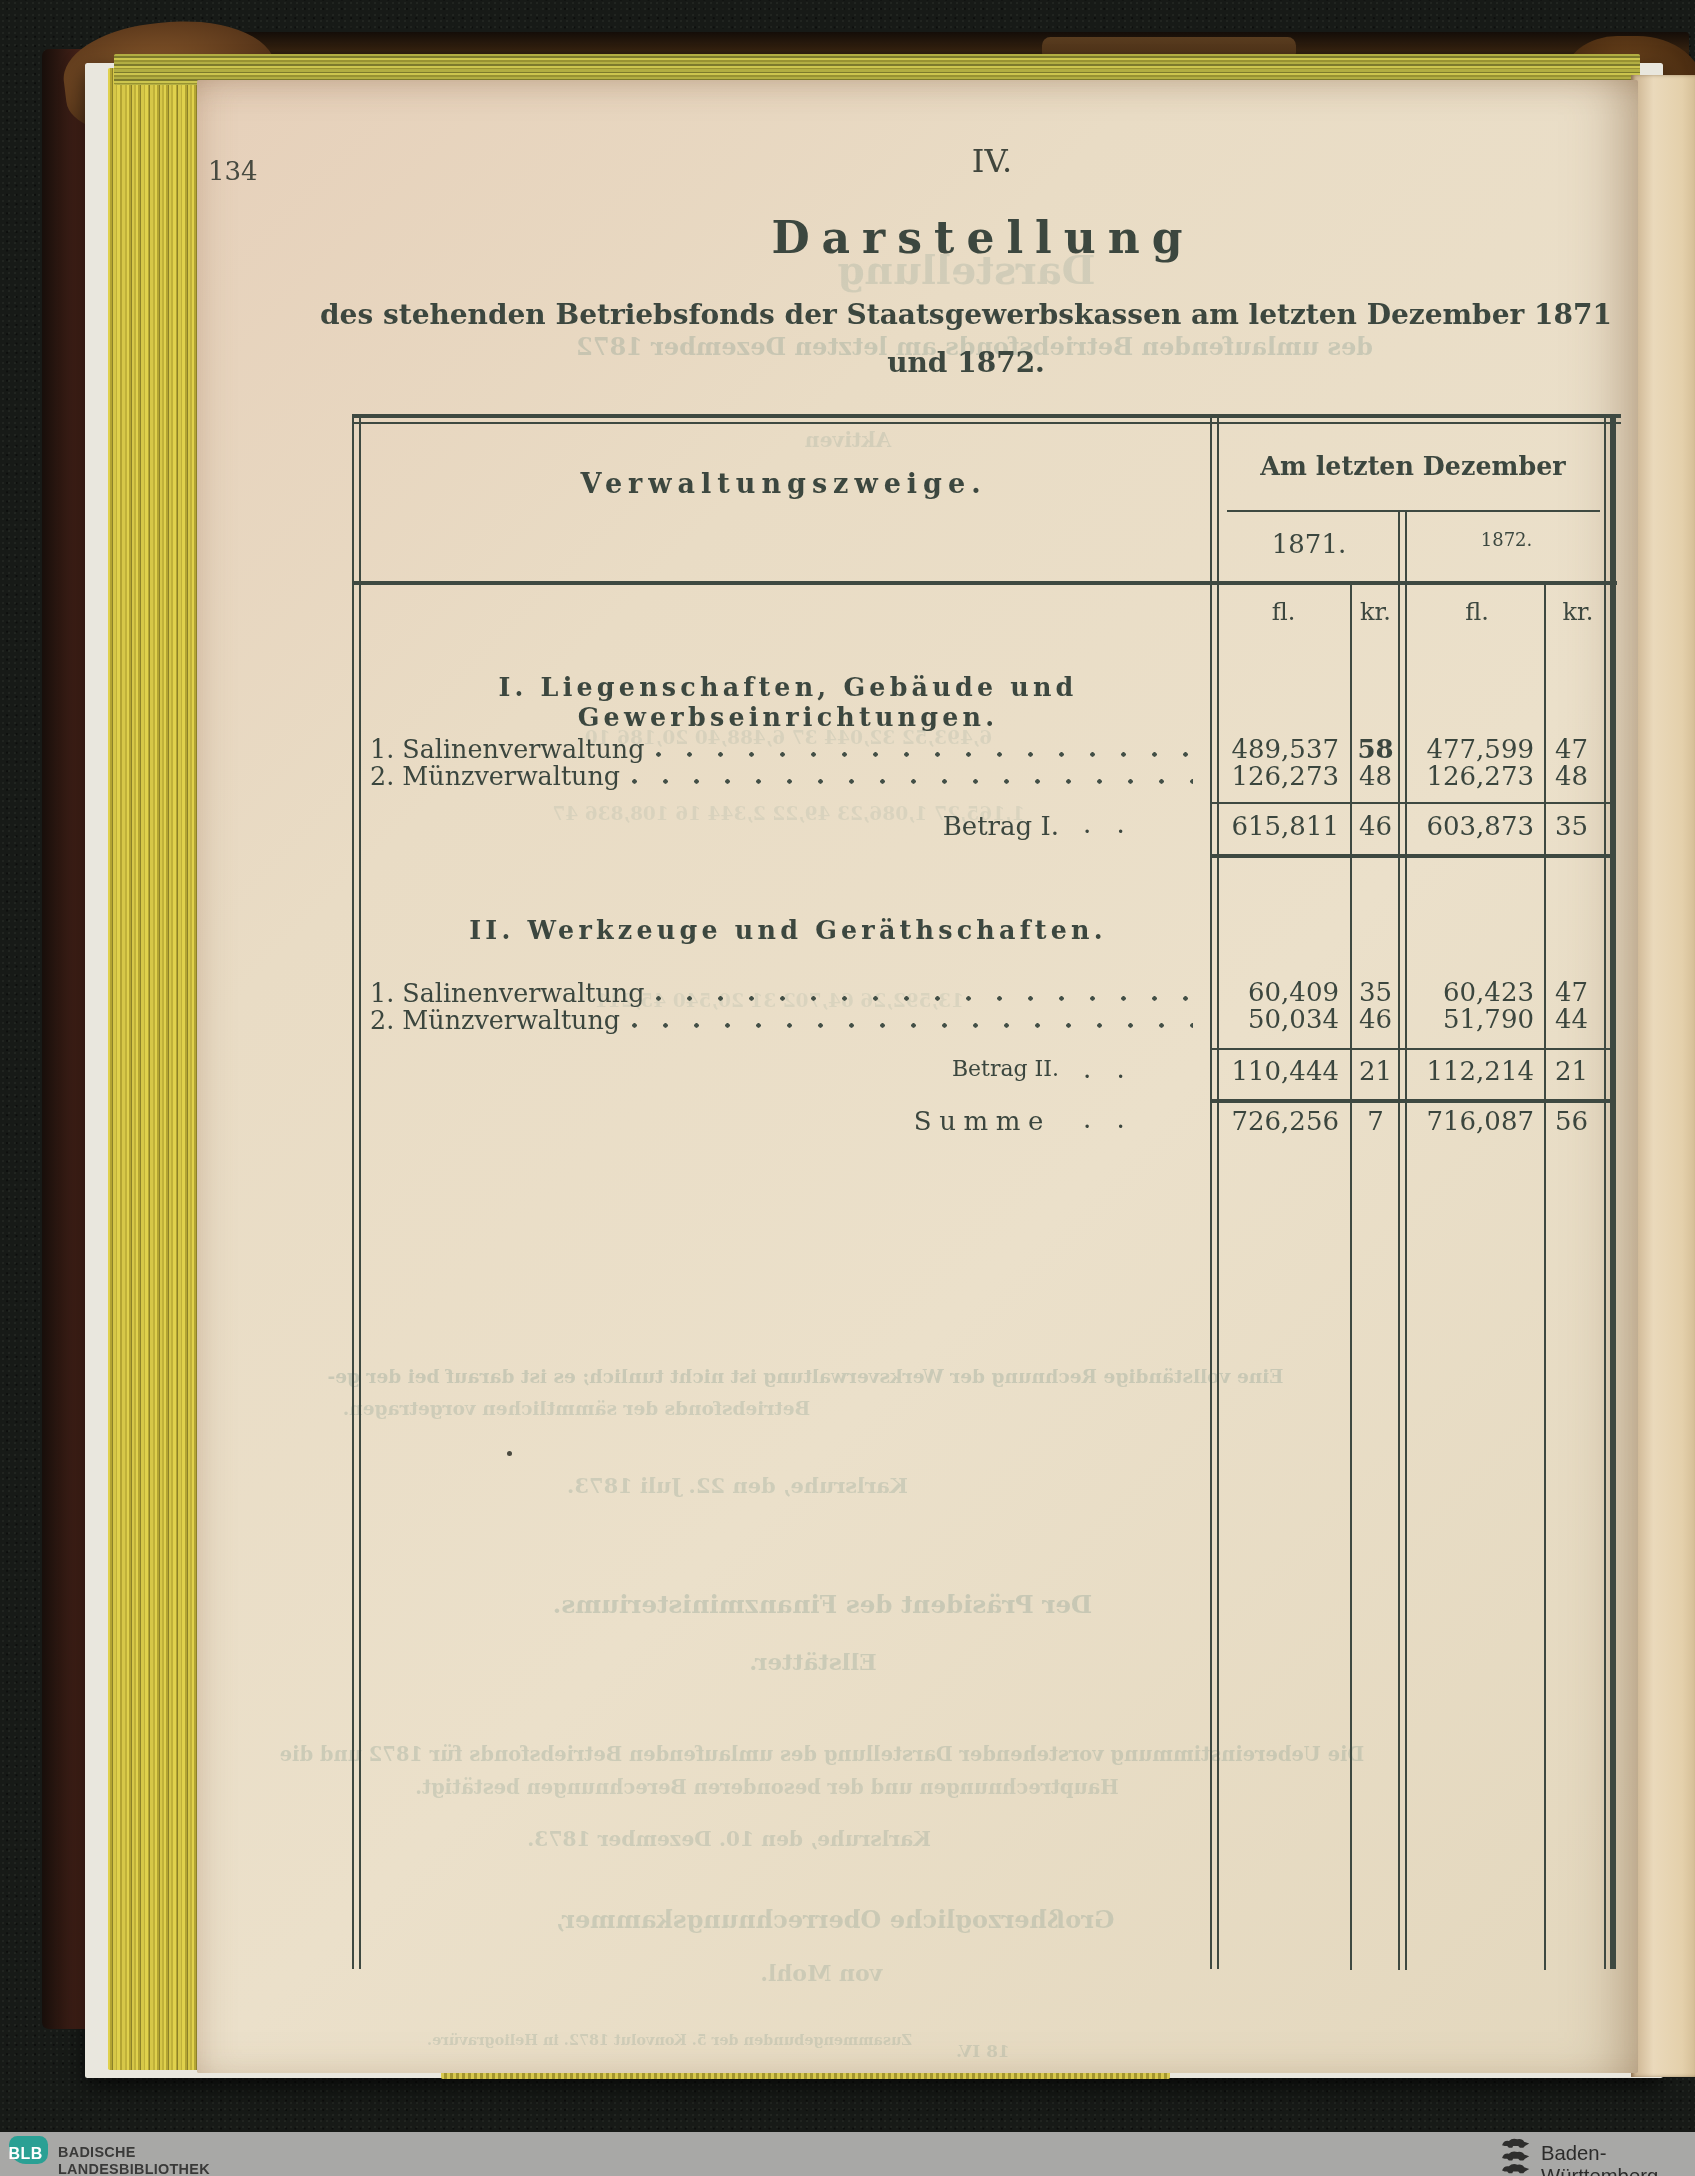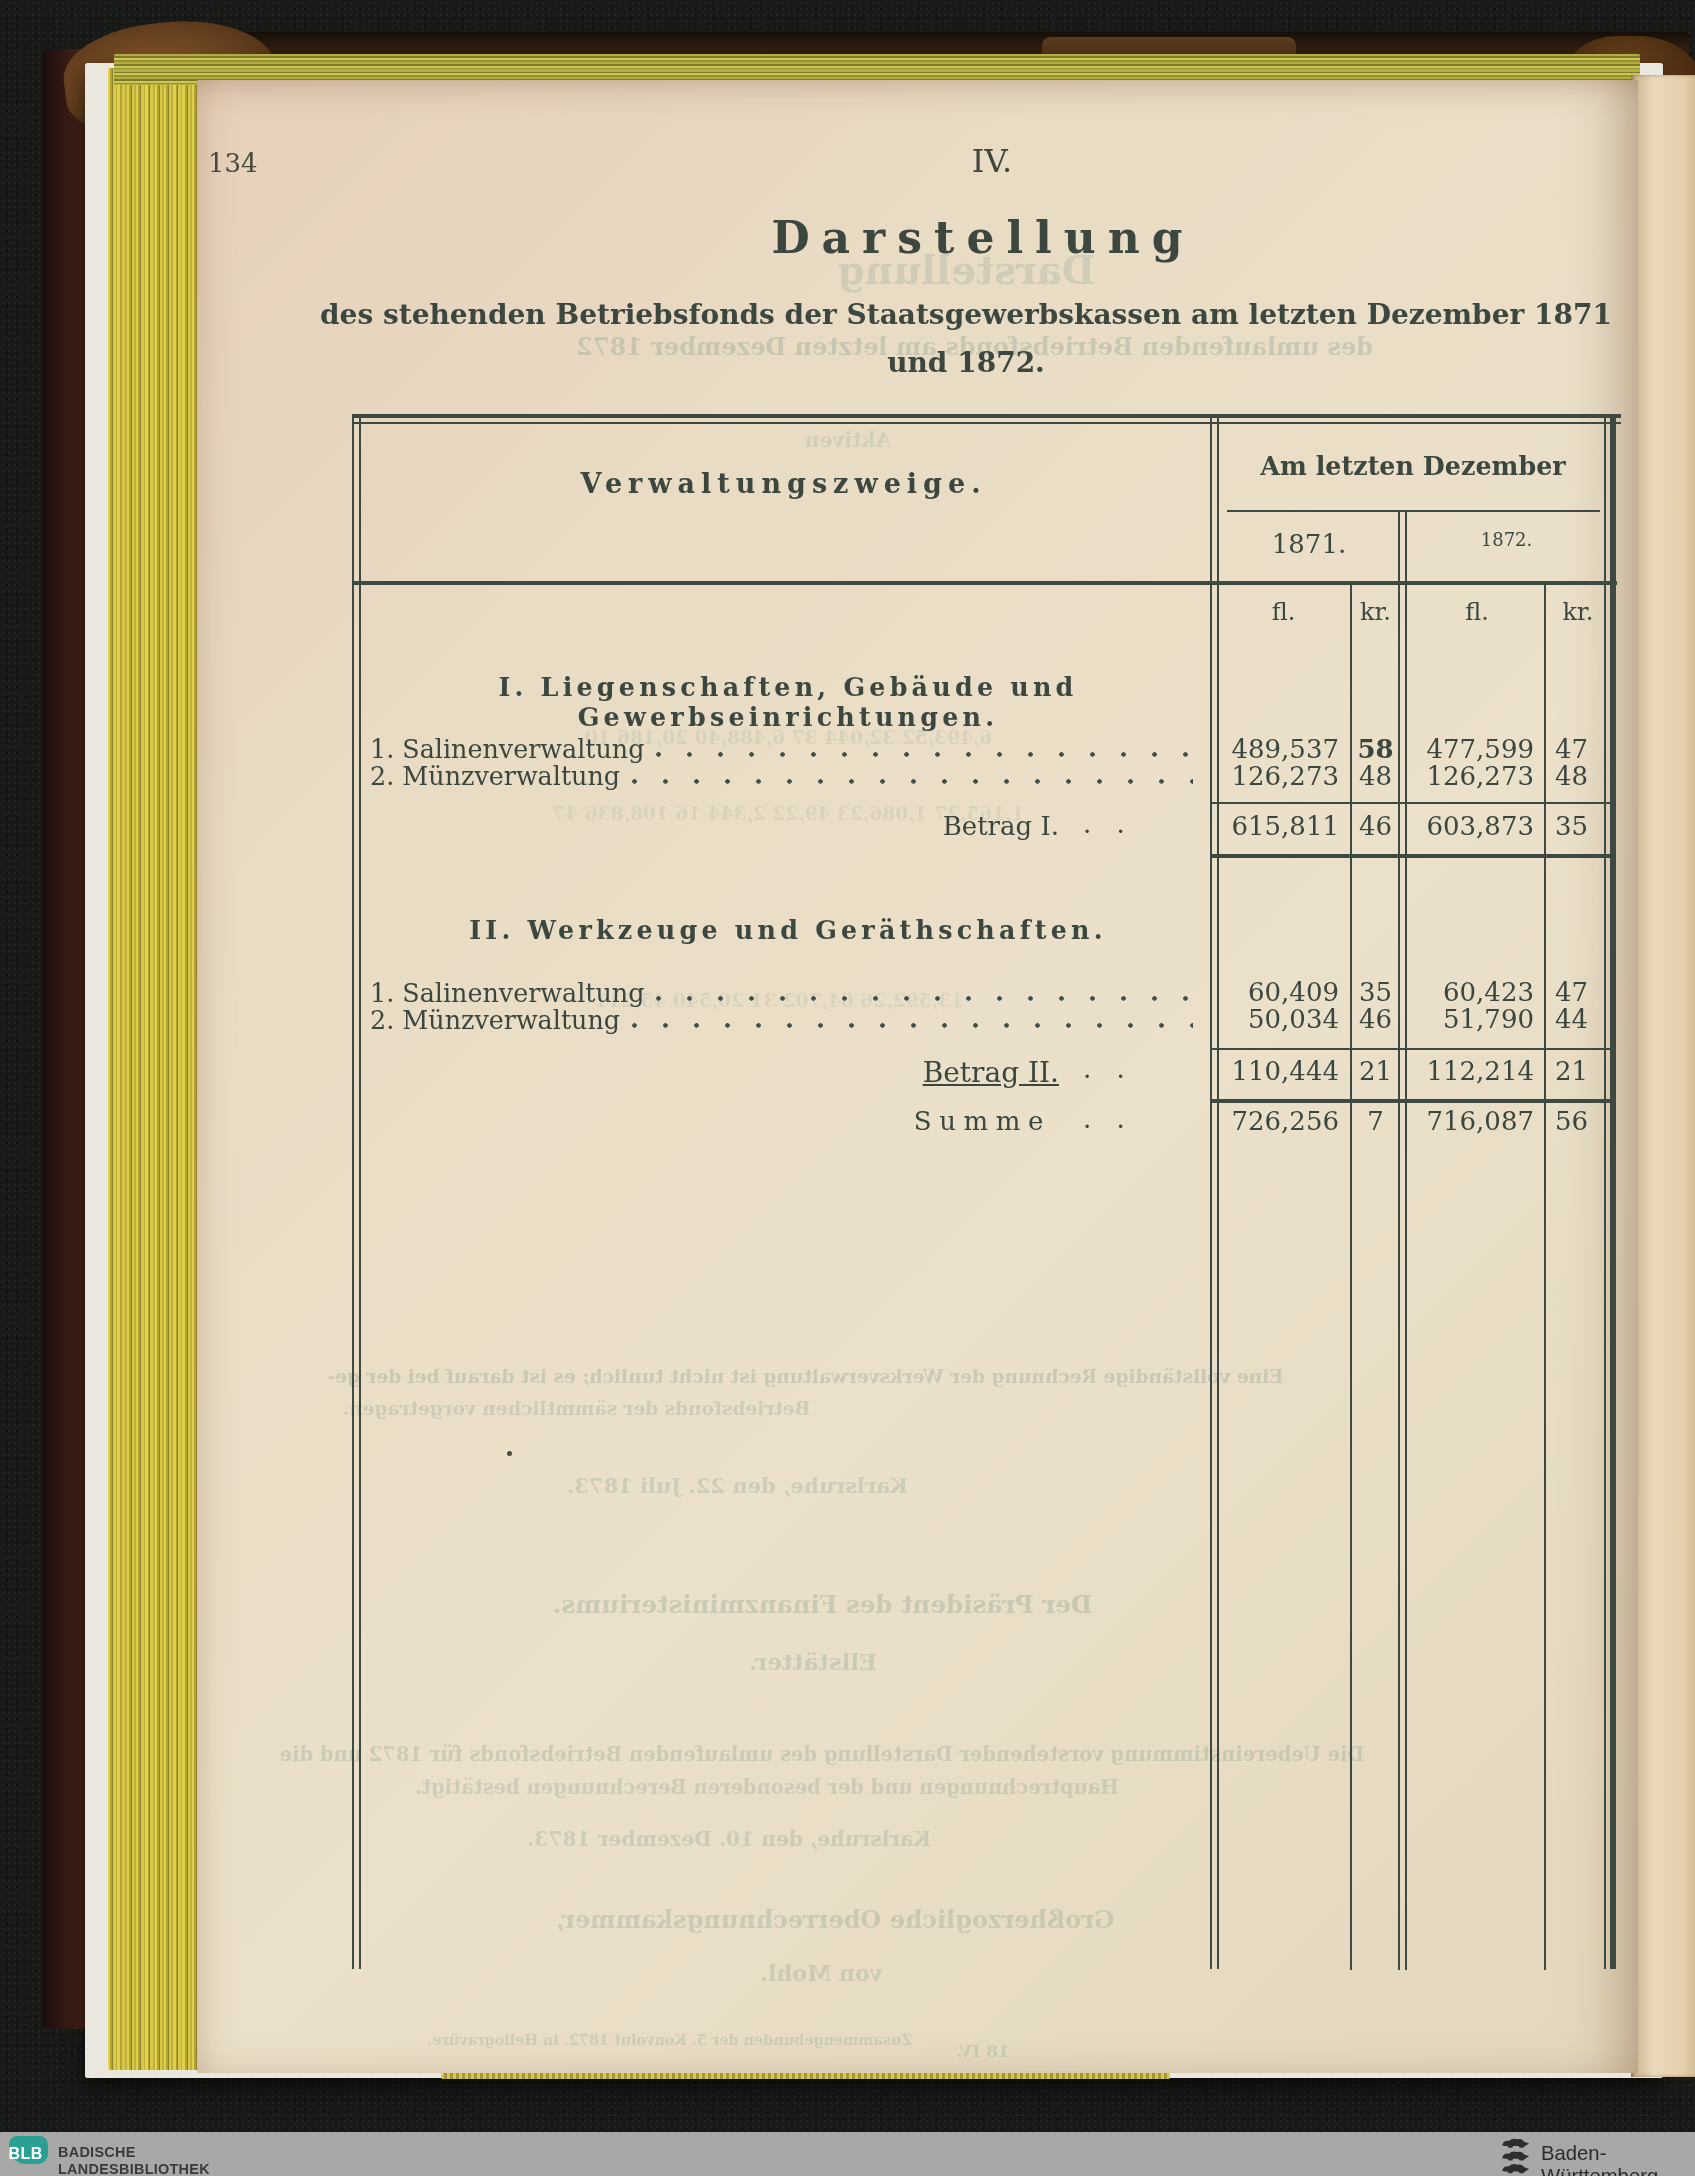--- a/index.html
+++ b/index.html
@@ -74,21 +74,21 @@
   <div class="bleed" style="left:475px;top:1590px;width:695px;font-size:24.6px;opacity:.3;">Der Präsident des Finanzministeriums.</div>
   <div class="bleed" style="left:542px;top:1648px;width:542px;font-size:23px;opacity:.28;">Ellstätter.</div>
   <div class="bleed" style="left:271px;top:1743px;width:1102px;font-size:19.5px;opacity:.28;">Die Uebereinstimmung vorstehender Darstellung des umlaufenden Betriebsfonds für 1872 und die</div>
   <div class="bleed" style="left:322px;top:1776px;width:890px;font-size:19.5px;opacity:.26;">Hauptrechnungen und der besonderen Berechnungen bestätigt.</div>
   <div class="bleed" style="left:390px;top:1827px;width:678px;font-size:20.3px;opacity:.26;">Karlsruhe, den 10. Dezember 1873.</div>
   <div class="bleed" style="left:441px;top:1905px;width:788px;font-size:24px;opacity:.28;">Großherzogliche Oberrechnungskammer,</div>
   <div class="bleed" style="left:525px;top:1960px;width:593px;font-size:22px;opacity:.26;">von Mohl.</div>
   <div class="bleed" style="left:288px;top:2031px;width:763px;font-size:14.4px;opacity:.24;">Zusammengebunden der 5. Konvolut 1872. in Heliogravüre.</div>
   <div class="bleed" style="left:898px;top:2041px;width:170px;font-size:17px;opacity:.24;">18 IV.</div>
 
-  <div class="abs ink" style="left:208px;top:148px;font-size:26px;color:#474a40;text-align:right;">134</div>
+  <div class="abs ink" style="left:208px;top:156px;font-size:26px;color:#474a40;text-align:right;">134</div>
   <div class="abs ink ctr" style="left:941px;top:142px;width:102px;font-size:32px;color:#41463d;">IV.</div>
   <div class="abs ink ctr" style="left:559px;top:212px;width:848px;font-size:44px;font-weight:bold;letter-spacing:12px;">Darstellung</div>
   <div class="abs ink ctr" style="left:288px;top:298px;width:1356px;font-size:28px;font-weight:bold;">des stehenden Betriebsfonds der Staatsgewerbskassen am letzten Dezember 1871</div>
   <div class="abs ink ctr" style="left:288px;top:346px;width:1356px;font-size:28px;font-weight:bold;">und 1872.</div>
 
   <div class="ln" style="left:352px;top:414px;width:1269px;height:4.2px;"></div>
   <div class="ln" style="left:352px;top:422px;width:1269px;height:1.7px;"></div>
   <div class="ln" style="left:352px;top:414px;width:1.7px;height:1555px;"></div>
   <div class="ln" style="left:359px;top:414px;width:1.7px;height:1555px;"></div>
   <div class="ln" style="left:1604px;top:414px;width:1.7px;height:1555px;"></div>
@@ -157,21 +157,21 @@
 
   <div class="abs rowflex" style="left:370px;top:1003px;width:837px;height:32px;">
     <span class="lbl">2. Münzverwaltung</span>
     <span class="leader"></span>
   </div>
   <div class="abs num rgt" style="left:1225px;top:1004px;width:114px;">50,034</div>
   <div class="abs num ctr" style="left:1352px;top:1004px;width:47px;">46</div>
   <div class="abs num rgt" style="left:1414px;top:1004px;width:120px;">51,790</div>
   <div class="abs num ctr" style="left:1546px;top:1004px;width:51px;">44</div>
 
-  <div class="abs lbl rgt" style="left:644px;top:1056px;width:415px;font-size:28px;text-decoration:underline;">Betrag II.</div>
+  <div class="abs lbl rgt" style="left:644px;top:1056px;width:415px;font-size:22px;">Betrag II.</div>
   <div class="abs lbl" style="left:1083px;top:1054px;width:85px;font-size:26px;letter-spacing:8.5px;">.   .</div>
   <div class="abs num rgt" style="left:1225px;top:1056px;width:114px;">110,444</div>
   <div class="abs num ctr" style="left:1352px;top:1056px;width:47px;">21</div>
   <div class="abs num rgt" style="left:1414px;top:1056px;width:120px;">112,214</div>
   <div class="abs num ctr" style="left:1546px;top:1056px;width:51px;">21</div>
 
   <div class="abs lbl rgt" style="left:644px;top:1106px;width:407px;font-size:26px;letter-spacing:7.6px;">Summe</div>
   <div class="abs lbl" style="left:1083px;top:1104px;width:85px;font-size:26px;letter-spacing:8.5px;">.   .</div>
   <div class="abs num rgt" style="left:1225px;top:1106px;width:114px;">726,256</div>
   <div class="abs num ctr" style="left:1352px;top:1106px;width:47px;">7</div>

